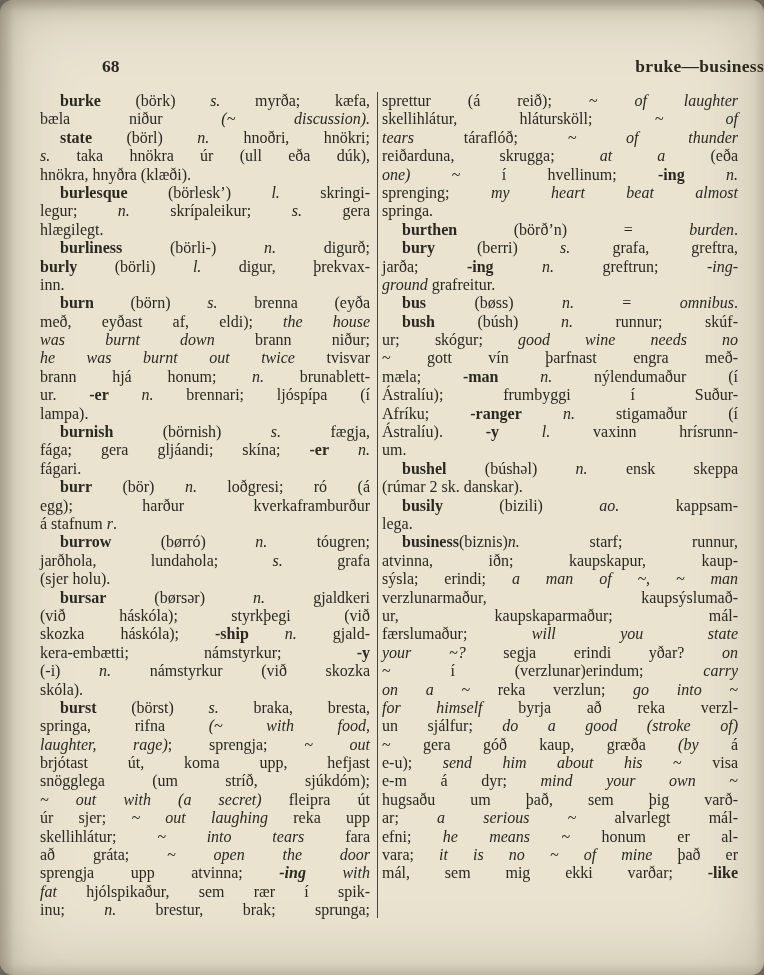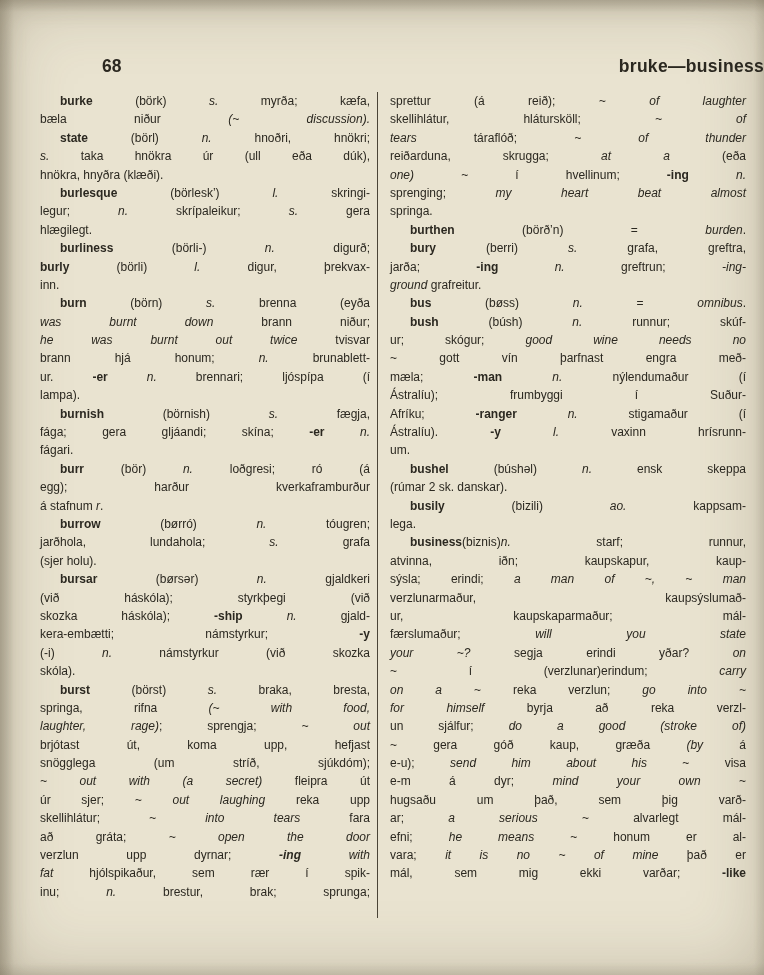--- a/index.html
+++ b/index.html
@@ -1,36 +1,37 @@
 <!DOCTYPE html>
 <html><head>
 <meta charset="utf-8">
 <style>
   html,body{margin:0;padding:0;background:#6b655a;}
   .page{
     position:relative;width:764px;height:975px;overflow:hidden;
     background:#e9e3d0;
     box-shadow:inset 0 0 70px rgba(92,80,55,.28), inset 8px 6px 22px rgba(82,72,50,.22);
-    font-family:Liberation Sans, sans-serif;
+    font-family:Liberation Serif, serif;
     color:#2b2820;
+    border-radius:13px;
   }
   .edge{position:absolute;left:0;top:0;right:0;bottom:0;pointer-events:none;
     background:
       linear-gradient(90deg, rgba(70,60,40,.20) 0, rgba(70,60,40,0) 14px),
       linear-gradient(180deg, rgba(70,60,40,.18) 0, rgba(70,60,40,0) 12px),
       linear-gradient(270deg, rgba(70,60,40,.10) 0, rgba(70,60,40,0) 10px),
       linear-gradient(0deg, rgba(70,60,40,.10) 0, rgba(70,60,40,0) 12px);
   }
   .pageno{position:absolute;top:56px;left:102px;font-weight:bold;font-size:17.5px;}
   .runhead{position:absolute;top:56px;left:0;right:0;text-align:right;font-weight:bold;font-size:17.5px;letter-spacing:.3px;}
   .columns{position:absolute;top:92px;left:40px;width:706px;display:flex;}
-  .col{font-size:12px;line-height:18.4px;}
+  .col{font-size:16px;line-height:18.4px;}
   .col-left{width:330px;}
   .divider{width:1px;background:#4a4436;margin-left:7px;height:826px;}
-  .col-right{width:356px;margin-left:12px;}
+  .col-right{width:356px;margin-left:4px;}
   .line{
     text-align:justify;
     text-align-last:justify;
     white-space:normal;
     height:18.4px;overflow:visible;
   }
   .line.end{text-align-last:left;}
   .line.ind{text-indent:20px;}
   .b{font-weight:bold;}
   .i{font-style:italic;}
@@ -51,20 +52,21 @@
         <div class="line ind"><span class="b">state</span><span> (börl) </span><span class="i">n.</span><span> hnoðri, hnökri;</span></div>
         <div class="line"><span class="i">s.</span><span> taka hnökra úr (ull eða dúk),</span></div>
         <div class="line end"><span>hnökra, hnyðra (klæði).</span></div>
         <div class="line ind"><span class="b">burlesque</span><span> (börlesk’) </span><span class="i">l.</span><span> skringi-</span></div>
         <div class="line"><span>legur; </span><span class="i">n.</span><span> skrípaleikur; </span><span class="i">s.</span><span> gera</span></div>
         <div class="line end"><span>hlægilegt.</span></div>
         <div class="line ind"><span class="b">burliness</span><span> (börli-) </span><span class="i">n.</span><span> digurð;</span></div>
         <div class="line"><span class="b">burly</span><span> (börli) </span><span class="i">l.</span><span> digur, þrekvax-</span></div>
         <div class="line end"><span>inn.</span></div>
         <div class="line ind"><span class="b">burn</span><span> (börn) </span><span class="i">s.</span><span> brenna (eyða</span></div>
+        <div class="line"><span>með, eyðast af, eldi); </span><span class="i">the house</span></div>
         <div class="line"><span class="i">was burnt down</span><span> brann niður;</span></div>
         <div class="line"><span class="i">he was burnt out twice</span><span> tvisvar</span></div>
         <div class="line"><span>brann hjá honum; </span><span class="i">n.</span><span> brunablett-</span></div>
         <div class="line"><span>ur. </span><span class="b">-er</span><span> </span><span class="i">n.</span><span> brennari; ljóspípa (í</span></div>
         <div class="line end"><span>lampa).</span></div>
         <div class="line ind"><span class="b">burnish</span><span> (börnish) </span><span class="i">s.</span><span> fægja,</span></div>
         <div class="line"><span>fága; gera gljáandi; skína; </span><span class="b">-er</span><span> </span><span class="i">n.</span></div>
         <div class="line end"><span>fágari.</span></div>
         <div class="line ind"><span class="b">burr</span><span> (bör) </span><span class="i">n.</span><span> loðgresi; ró (á</span></div>
         <div class="line"><span>egg); harður kverkaframburður</span></div>
@@ -80,21 +82,21 @@
         <div class="line end"><span>skóla).</span></div>
         <div class="line ind"><span class="b">burst</span><span> (börst) </span><span class="i">s.</span><span> braka, bresta,</span></div>
         <div class="line"><span>springa, rifna </span><span class="i">(~ with food,</span></div>
         <div class="line"><span class="i">laughter, rage)</span><span>; sprengja; </span><span class="i">~ out</span></div>
         <div class="line"><span>brjótast út, koma upp, hefjast</span></div>
         <div class="line"><span>snögglega (um stríð, sjúkdóm);</span></div>
         <div class="line"><span class="i">~ out with (a secret)</span><span> fleipra út</span></div>
         <div class="line"><span>úr sjer; </span><span class="i">~ out laughing</span><span> reka upp</span></div>
         <div class="line"><span>skellihlátur; </span><span class="i">~ into tears</span><span> fara</span></div>
         <div class="line"><span>að gráta; </span><span class="i">~ open the door</span></div>
-        <div class="line"><span>verzlun upp dyrnar; </span><span class="b i">-ing</span><span class="i"> with</span></div>
+        <div class="line"><span>sprengja upp atvinna; </span><span class="b i">-ing</span><span class="i"> with</span></div>
         <div class="line"><span class="i">fat</span><span> hjólspikaður, sem rær í spik-</span></div>
         <div class="line"><span>inu; </span><span class="i">n.</span><span> brestur, brak; sprunga;</span></div>
       </div>
     <div class="divider"></div>
     <div class="col col-right" id="col-right">
         <div class="line"><span>sprettur (á reið); </span><span class="i">~ of laughter</span></div>
         <div class="line"><span>skellihlátur, hlátursköll; </span><span class="i">~ of</span></div>
         <div class="line"><span class="i">tears</span><span> táraflóð; </span><span class="i">~ of thunder</span></div>
         <div class="line"><span>reiðarduna, skrugga; </span><span class="i">at a</span><span> (eða</span></div>
         <div class="line"><span class="i">one)</span><span> ~ í hvellinum; </span><span class="b">-ing</span><span> </span><span class="i">n.</span></div>

